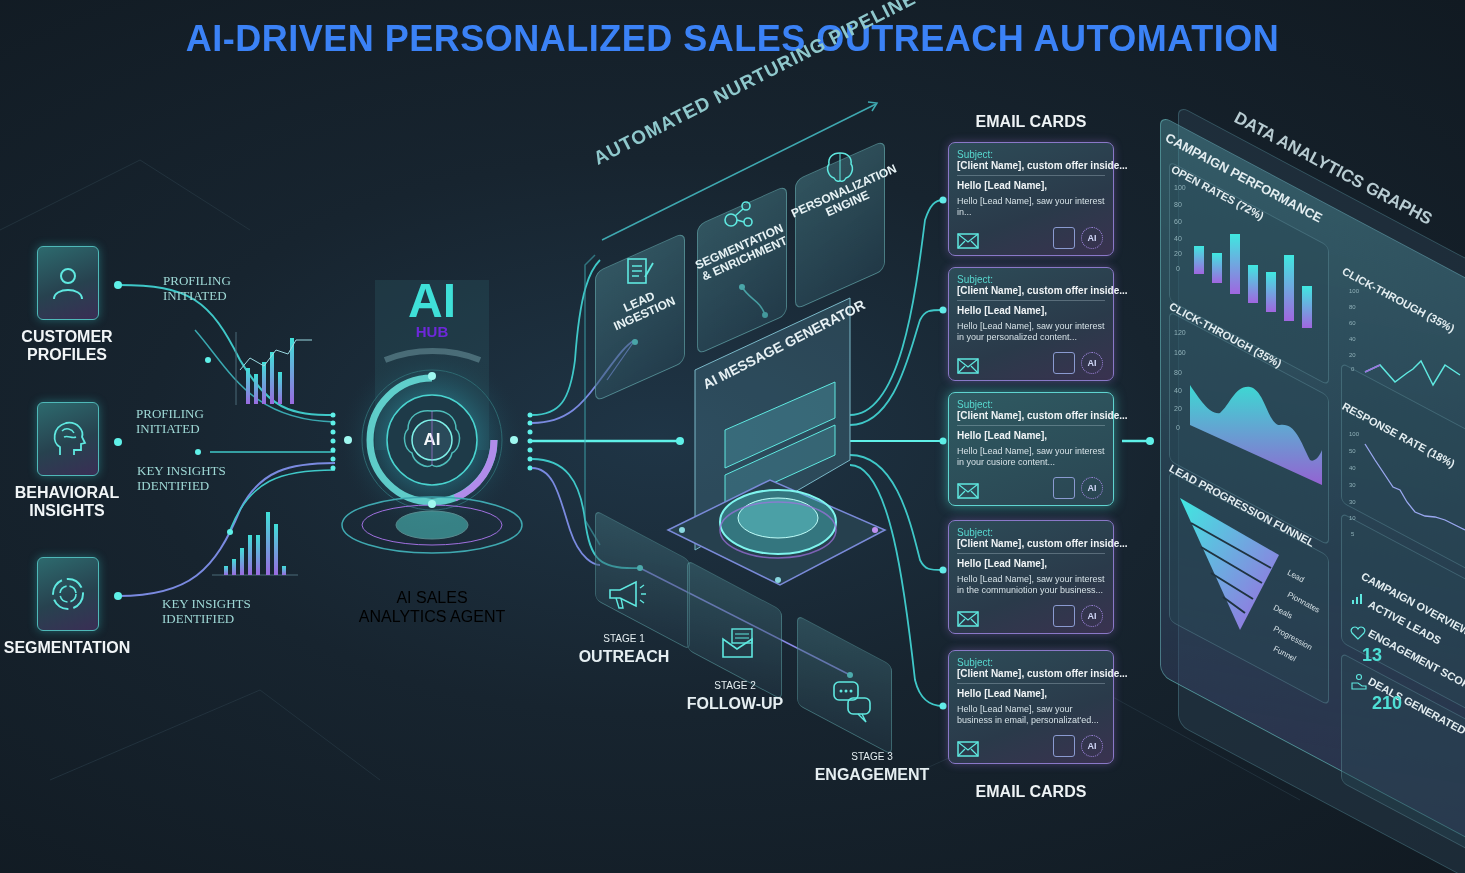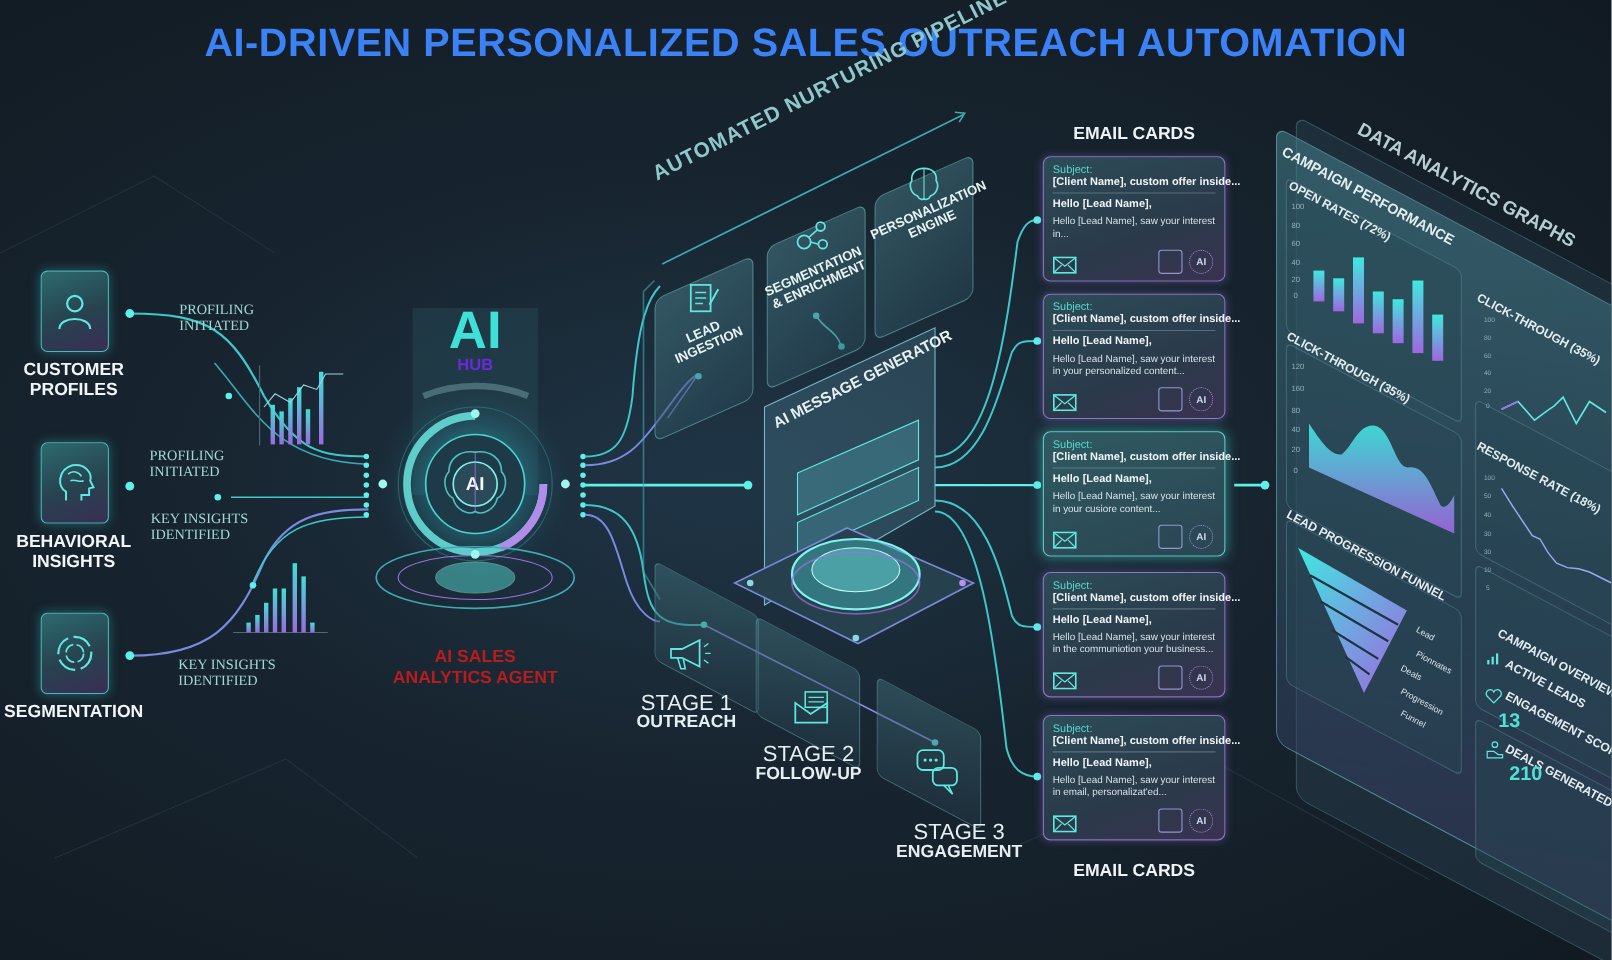--- a/index.html
+++ b/index.html
@@ -30,40 +30,40 @@
   .flow-label {
     position: absolute; font-size: 13px; line-height: 15px;
     color: #9fd9d6; width: 120px; font-family: Liberation Serif, serif;
   }
   
   .hub-ai { position: absolute; left: 372px; top: 276px; width: 120px; text-align: center;
     font-size: 48px; font-weight: bold; color: #3fe0d8; line-height: 50px; }
   .hub-sub { position: absolute; left: 372px; top: 323px; width: 120px; text-align: center;
     font-size: 15px; font-weight: bold; color: #6d28d9; }
   .hub-caption { position: absolute; left: 342px; top: 588px; width: 180px; text-align: center;
-    font-size: 16px; font-weight: bold; line-height: 19px; color: #b91c1c; }
+    font-size: 16px; font-weight: normal; line-height: 19px; color: #000000; }
   
   .pipe-card {
     position: absolute; width: 90px; height: 130px; border-radius: 8px;
     background: linear-gradient(160deg, rgba(80,140,150,0.45), rgba(40,70,85,0.55));
     border: 1px solid rgba(120,200,200,0.45);
     transform: skewY(-24deg);
   }
   .pipe-text {
     position: absolute; font-size: 12px; font-weight: bold; line-height: 13px; color: #e7f2f4;
     text-align: center; transform: rotate(-24deg);
   }
   .stage-card {
     position: absolute; width: 95px; height: 90px; border-radius: 6px;
     background: linear-gradient(160deg, rgba(70,120,130,0.45), rgba(35,55,70,0.5));
     border: 1px solid rgba(110,190,190,0.35);
     transform: skewY(28deg);
   }
   .stage-label { position: absolute; text-align: center; line-height: 18px; color: #e5eef1; width: 140px; }
-  .stage-label .n { font-size: 20px; display: block; }
+  .stage-label .n { font-size: 10px; display: block; }
   .stage-label .t { font-size: 16px; font-weight: bold; display: block; }
   
   .email-heading { position: absolute; left: 948px; width: 166px; text-align: center;
     font-size: 16px; font-weight: bold; color: #eef3f5; }
   .email-card {
     position: absolute; left: 948px; width: 166px; height: 114px; border-radius: 7px;
     background: linear-gradient(160deg, #2d4c58 0%, #2a3a4a 60%, #3a3250 100%);
     border: 1.5px solid #8a78c8;
     box-shadow: 0 0 8px rgba(170,120,230,0.35);
     padding: 6px 8px;
@@ -406,21 +406,21 @@
       </svg>
     <div class="em-user"></div>
     <div class="em-ai">AI</div>
   </div>
 </div>
 
 <div class="email-card" style="top:650px;">
   <div class="em-subj-lbl">Subject:</div>
   <div class="em-subj">[Client Name], custom offer inside...</div>
   <div class="em-hello">Hello [Lead Name],</div>
-  <div class="em-body">Hello [Lead Name], saw your interest in email, personalizat'ed...</div>
+  <div class="em-body">Hello [Lead Name], saw your business in email, personalizat'ed...</div>
   <div class="em-icons">
     <svg class="em-mail" width="22" height="16">
         <rect x="1" y="1" width="20" height="14" stroke="#5fe8e0" stroke-width="1.5" fill="none"></rect>
         <path d="M1 1 L11 9 L21 1 M1 15 L8 8 M21 15 L14 8" stroke="#5fe8e0" stroke-width="1.2" fill="none"></path>
       </svg>
     <div class="em-user"></div>
     <div class="em-ai">AI</div>
   </div>
 </div>
 

